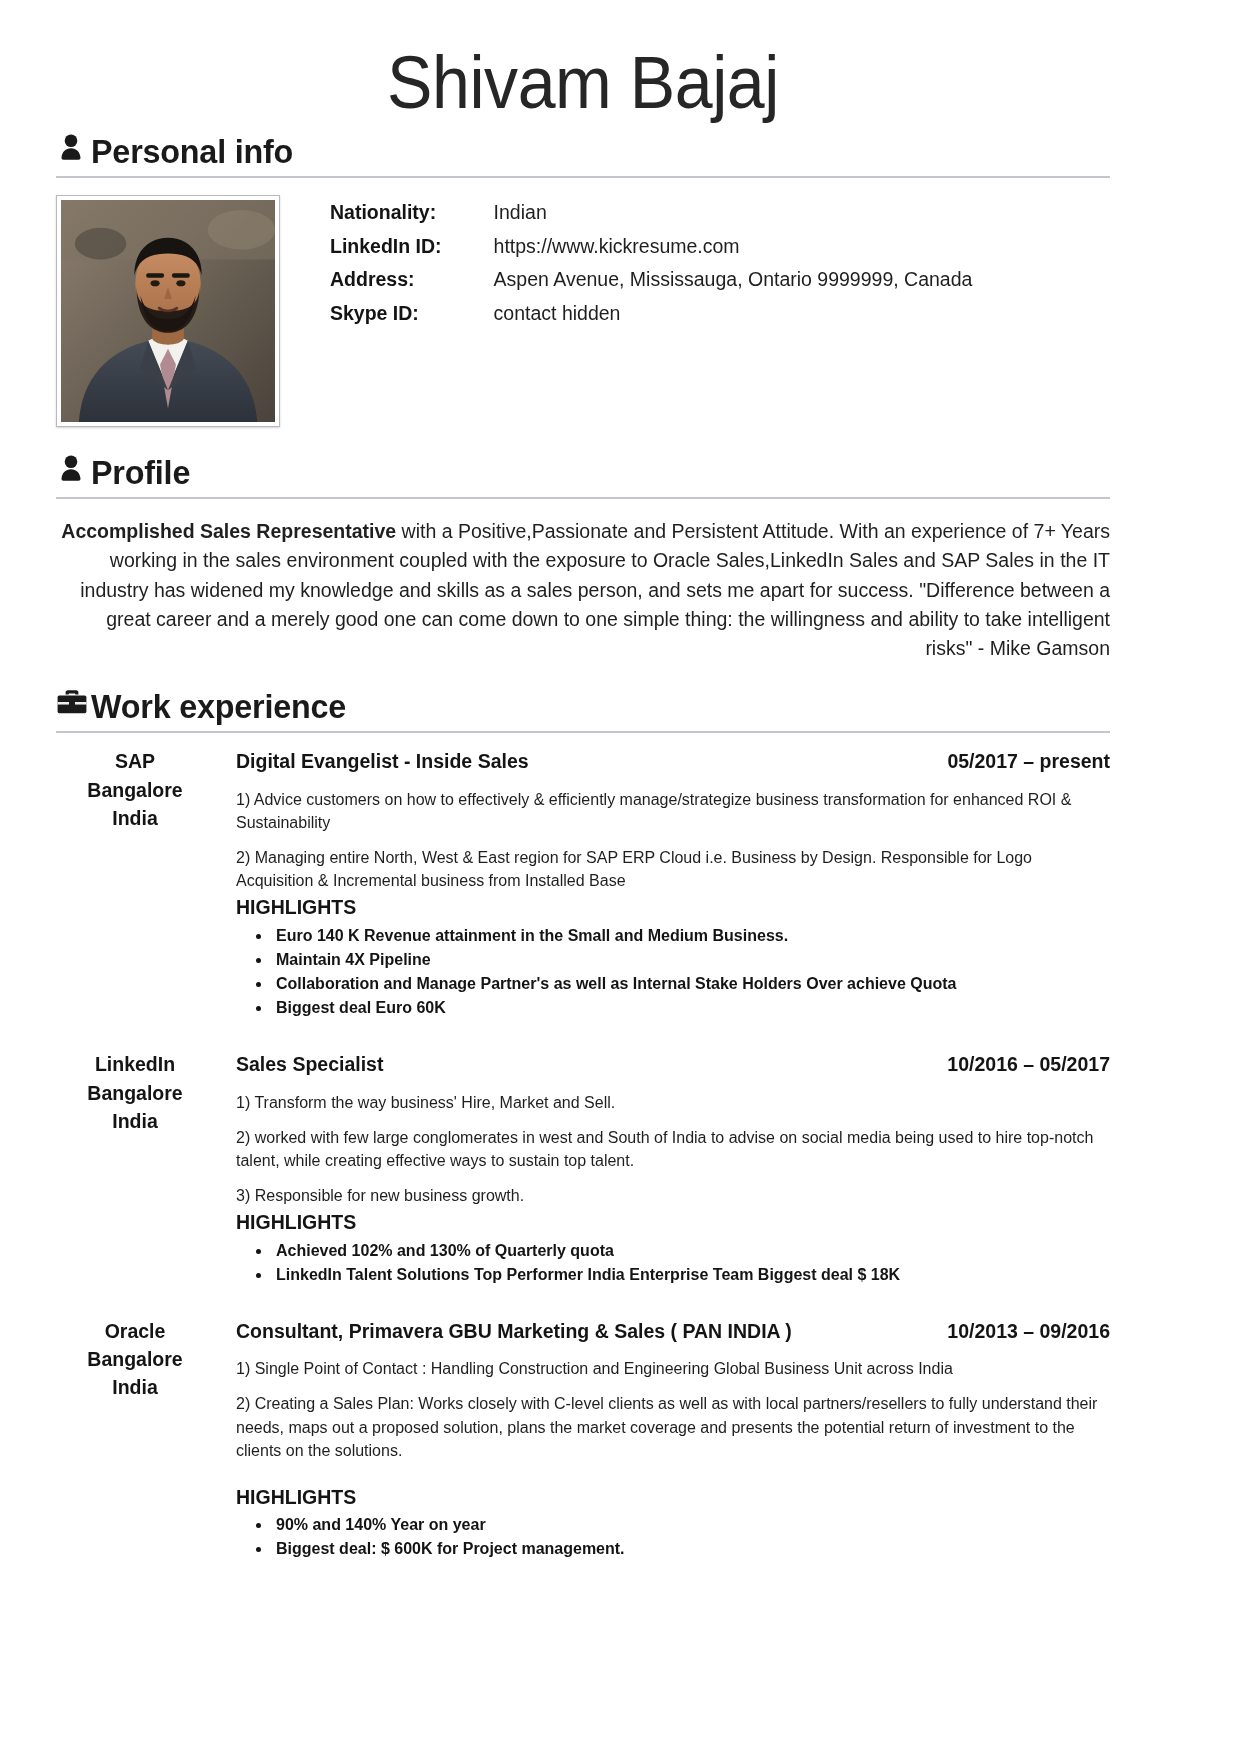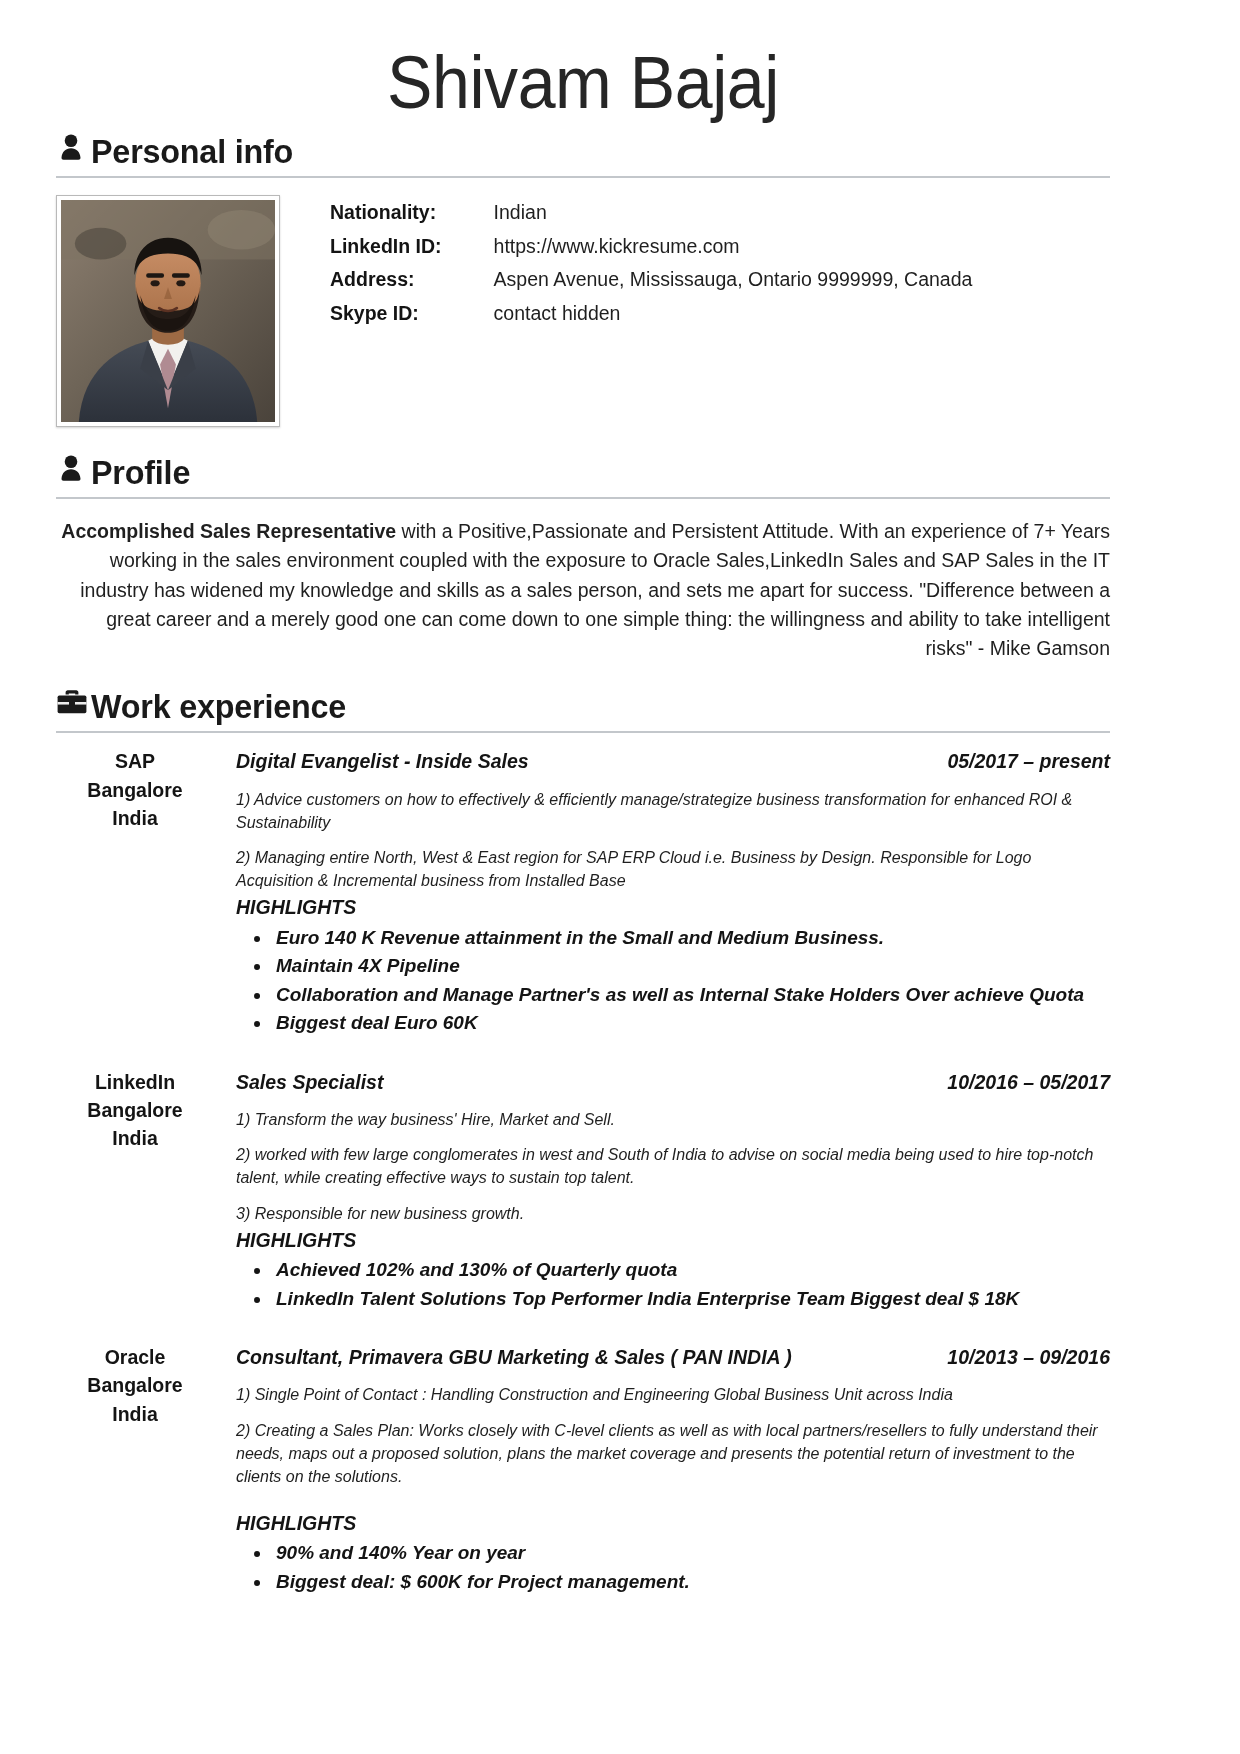--- a/index.html
+++ b/index.html
@@ -135,21 +135,21 @@
     width: 180px;
     flex: 0 0 180px;
     text-align: center;
     padding-right: 22px;
     box-sizing: border-box;
     font-weight: bold;
     font-size: 19.5px;
     line-height: 1.45;
     color: #141414;
   }
-  .job-right { flex: 1 1 auto; min-width: 0; font-style: italic; }
+  .job-right { flex: 1 1 auto; min-width: 0; }
   .job-headline {
     display: flex;
     align-items: baseline;
     justify-content: space-between;
     gap: 16px;
   }
   .job-title {
     font-weight: bold;
     font-size: 19.5px;
     line-height: 1.45;
@@ -175,21 +175,21 @@
     margin-top: 1px;
     color: #141414;
   }
   ul.hl-list {
     margin: 2px 0 0 0;
     padding-left: 36px;
     list-style: disc;
   }
   ul.hl-list li {
     font-weight: bold;
-    font-size: 19px;
+    font-size: 16px;
     line-height: 1.45;
     margin: 0 0 1px 0;
     color: #141414;
     padding-left: 4px;
   }
   .spacer-line { height: 20px; }
 </style>
 </head>
 <body>
 

